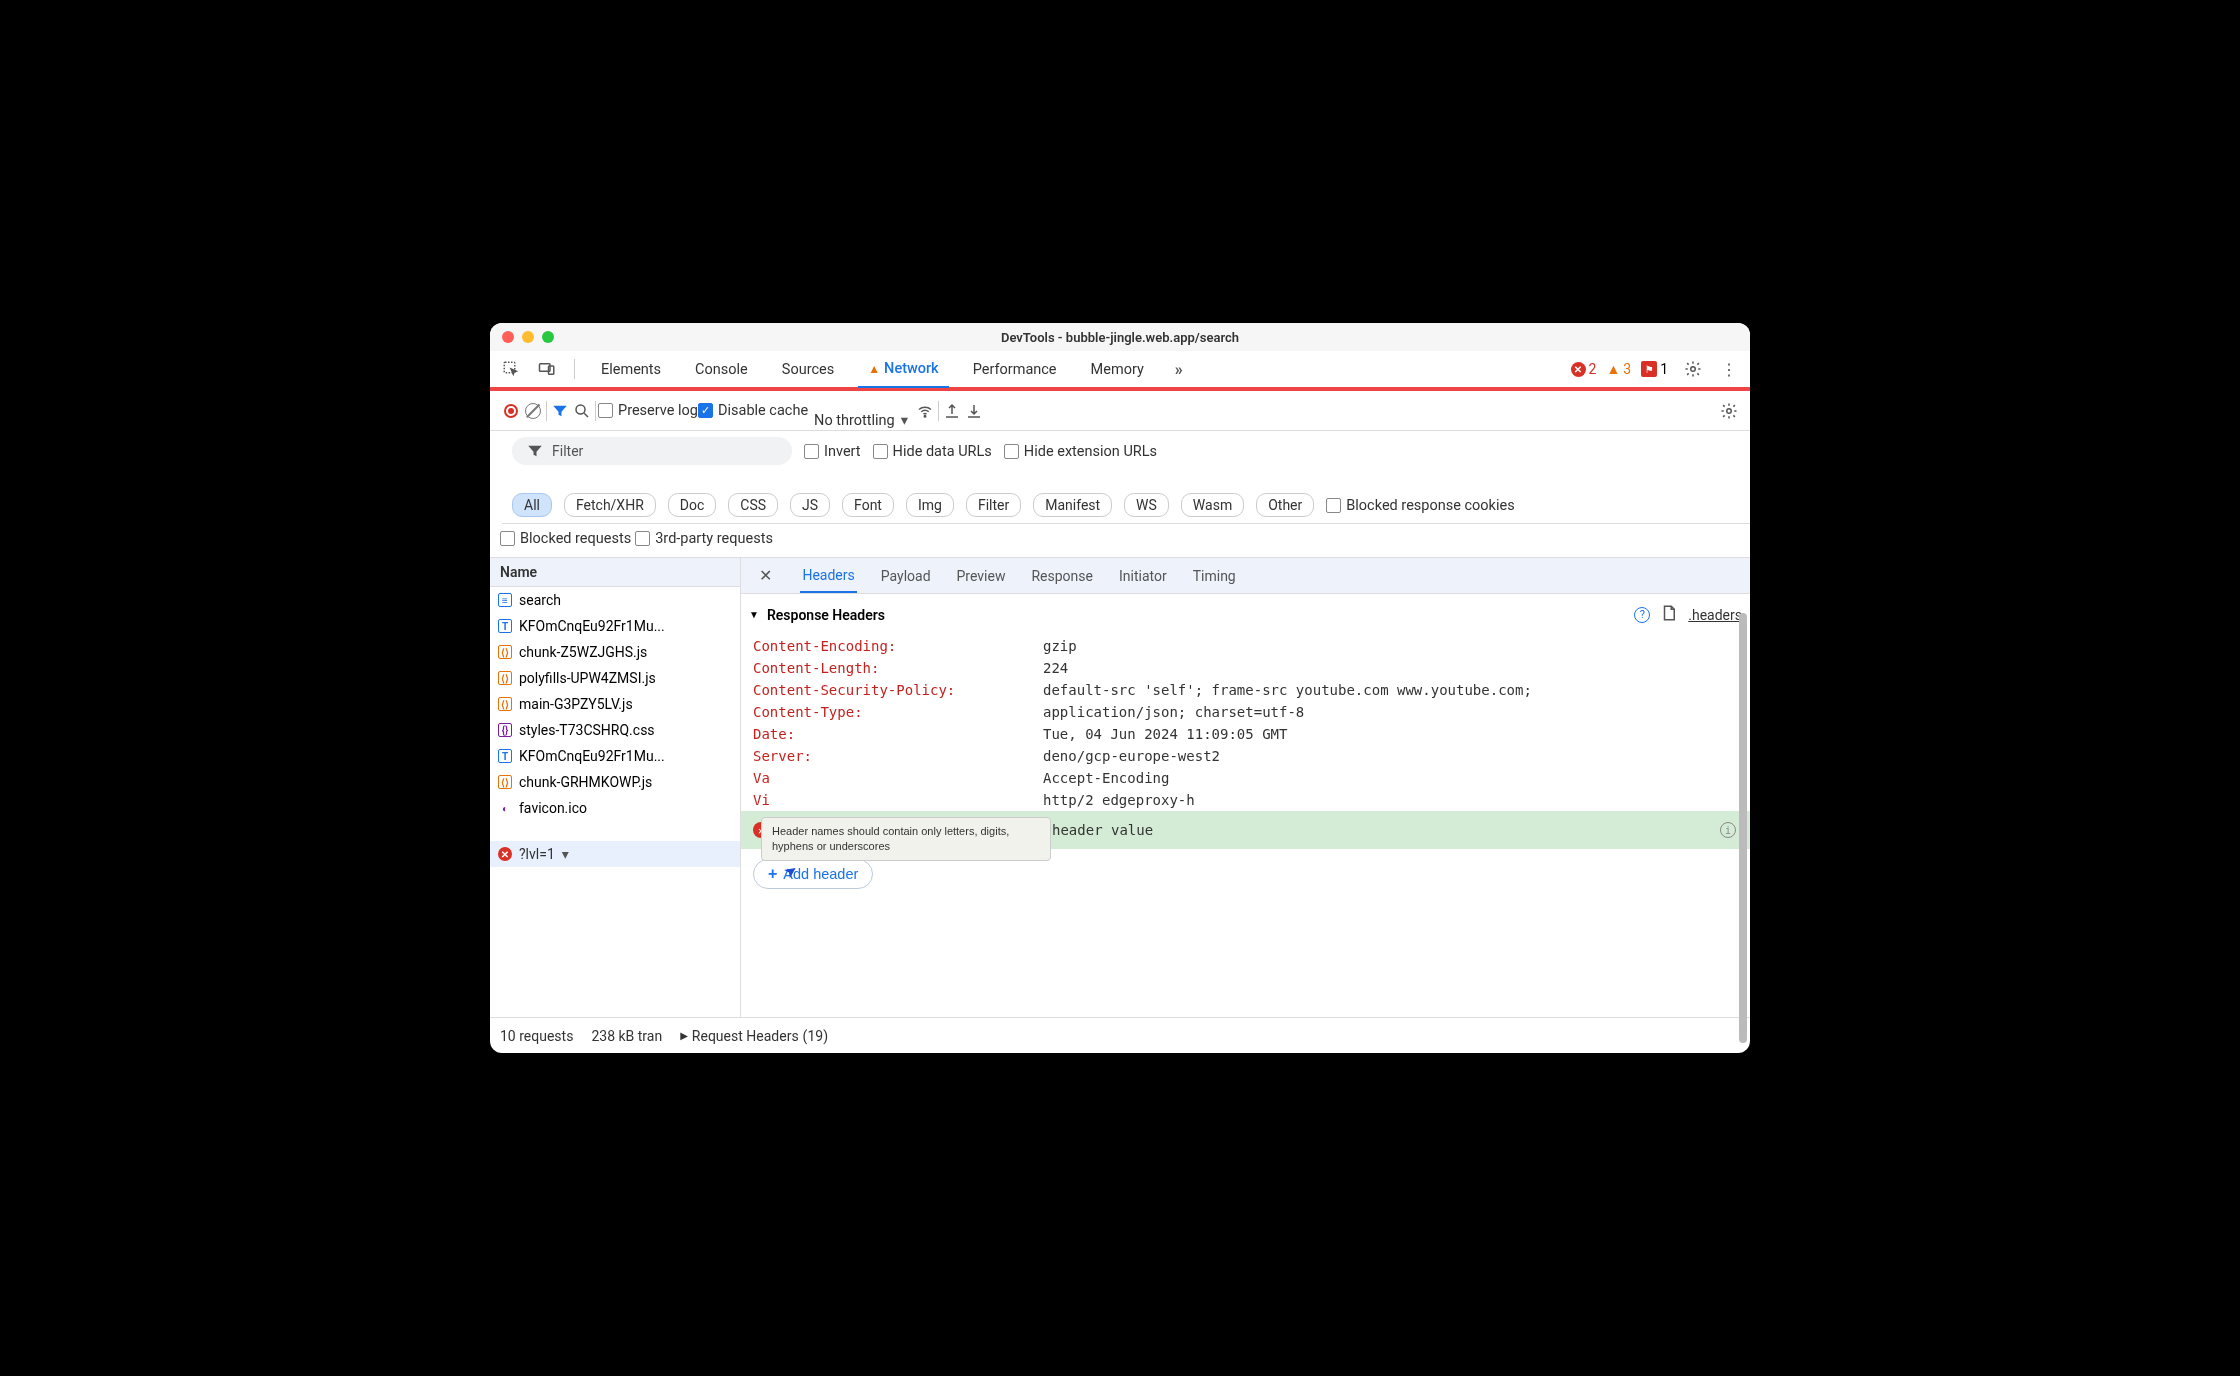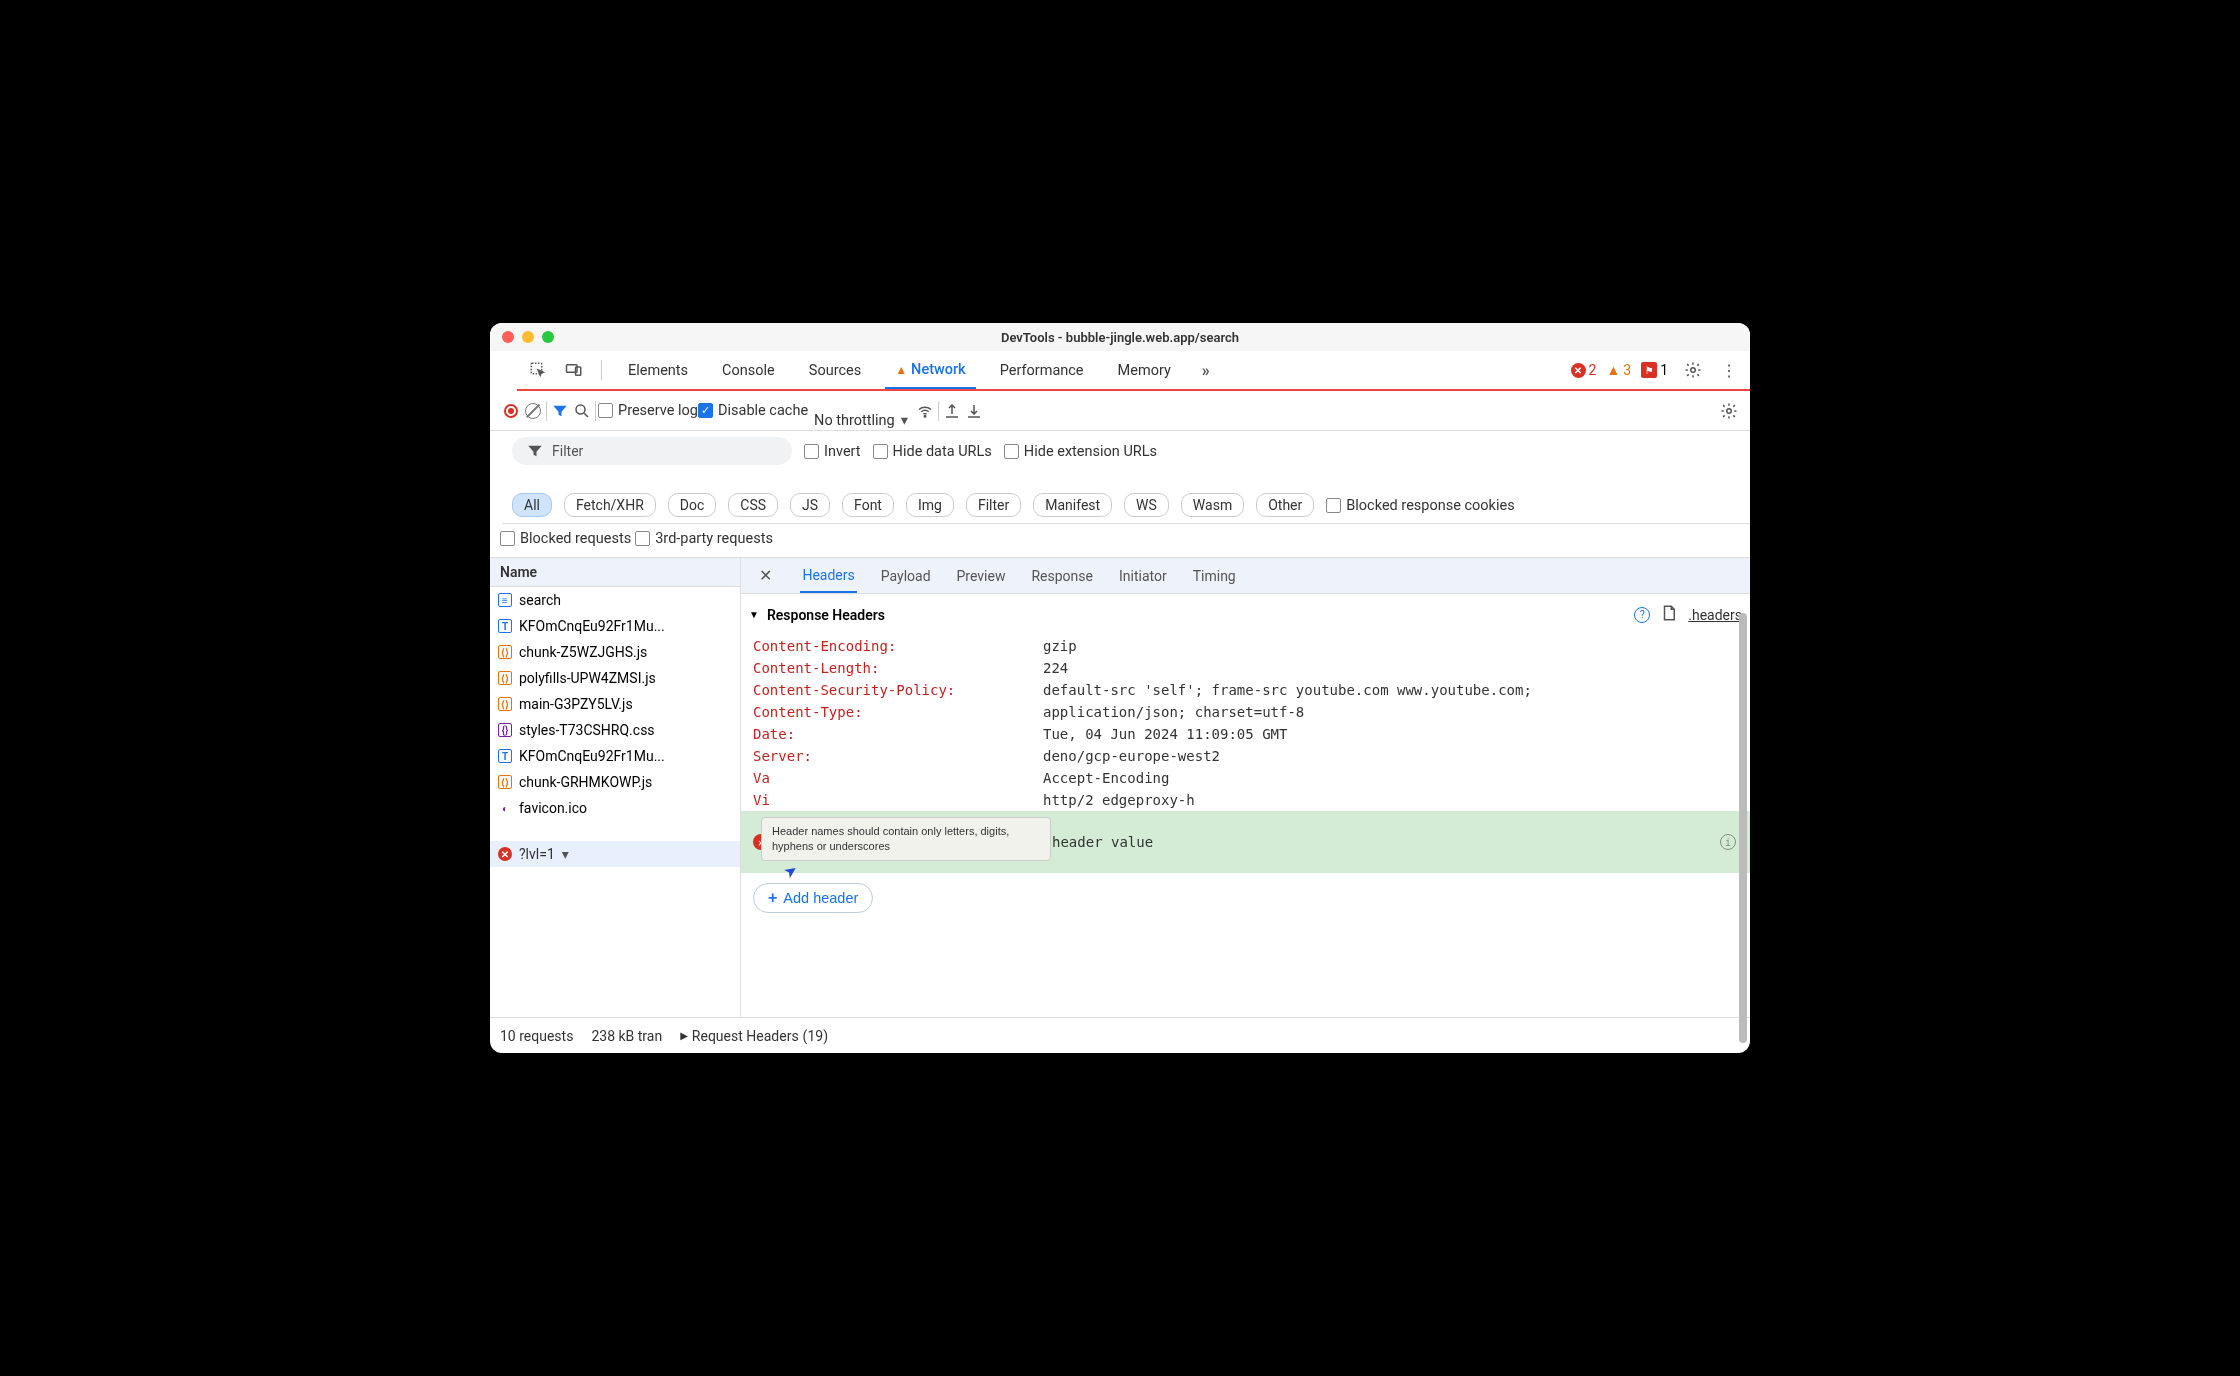--- a/index.html
+++ b/index.html
@@ -4,21 +4,21 @@
 <style>
 * { margin: 0; padding: 0; box-sizing: border-box; }
 body { background: #000; font-family: -apple-system, BlinkMacSystemFont, "Segoe UI", Roboto, sans-serif; display: flex; align-items: center; justify-content: center; width: 2240px; height: 1376px; }
 .window { width: 1260px; height: 730px; background: #fff; border-radius: 12px; overflow: hidden; box-shadow: 0 20px 60px rgba(0,0,0,0.5); position: relative; display: flex; flex-direction: column; }
 .titlebar { height: 28px; display: flex; align-items: center; padding: 0 12px; background: #f6f6f6; position: relative; }
 .traffic { display: flex; gap: 8px; }
 .traffic span { width: 12px; height: 12px; border-radius: 50%; }
 .tred { background: #ff5f57; } .tyel { background: #febc2e; } .tgrn { background: #28c840; }
 .title { position: absolute; left: 0; right: 0; text-align: center; font-size: 13px; color: #333; font-weight: 600; }
 
-.tabsbar { height: 40px; border-bottom: 2px solid #ef4444; display: flex; align-items: center; padding: 0 10px; gap: 14px; background: #fff; margin-left: 27px; }
+.tabsbar { height: 40px; border-bottom: 4px solid #ef4444; display: flex; align-items: center; padding: 0 10px; gap: 14px; background: #fff; }
 .icon-btn { width: 22px; height: 22px; display: flex; align-items: center; justify-content: center; cursor: pointer; color: #555; }
 .tab { font-size: 14.5px; color: #333; padding: 9px 10px; cursor: pointer; white-space: nowrap; }
 .tab.active { color: #1a73e8; border-bottom: 2.5px solid #1a73e8; font-weight: 500; }
 .tab.net.active::before { content:'▲'; color:#e8710a; margin-right:4px; font-size:12px; }
 .spacer { flex: 1; }
 .badge-cluster { display: flex; gap: 10px; align-items: center; font-size: 14px; }
 .berror { color:#d93025; display:flex; align-items:center; gap:3px;} .bwarn{color:#e8710a;display:flex;align-items:center;gap:3px;} .biss{color:#fff;background:#d93025;width:16px;height:16px;font-size:10px;display:inline-flex;align-items:center;justify-content:center;border-radius:2px;}
 .circ { width:15px;height:15px;border-radius:50%;display:inline-flex;align-items:center;justify-content:center;font-size:10px;font-weight:bold;color:#fff; }
 
 .toolbar2 { height: 40px; border-bottom: 1px solid #ddd; display: flex; align-items: center; padding: 0 10px; gap: 0; }
@@ -61,21 +61,21 @@
 .close-x{font-size:16px;color:#555;cursor:pointer;padding:0 6px;}
 .section-hdr{padding:10px 8px;font-size:14px;font-weight:600;display:flex;align-items:center;gap:8px;}
 .section-hdr .tri{font-size:10px;}
 .hdr-link{margin-left:auto;display:flex;align-items:center;gap:10px;font-weight:400;}
 .hlink{text-decoration:underline;color:#333;font-size:14px;cursor:pointer;}
 .qicon{width:16px;height:16px;border:1.5px solid #1a73e8;border-radius:50%;color:#1a73e8;font-size:11px;display:flex;align-items:center;justify-content:center;}
 .headers-body{padding:0 12px 8px;font-family:ui-monospace,Menlo,monospace;font-size:14px;position:relative;}
 .hrow{display:flex;padding:3px 0;}
 .hname{color:#c5221f;width:290px;flex-shrink:0;}
 .hval{color:#333;}
-.custom-row{background:#d4ecd5;margin:0 -12px;padding:20px 12px;display:flex;align-items:center;position:relative;}
+.custom-row{background:#d4ecd5;margin:0 -12px;padding:8px 12px;display:flex;align-items:center;position:relative;}
 .del{width:16px;height:16px;background:#d93025;border-radius:50%;color:#fff;font-size:10px;display:flex;align-items:center;justify-content:center;margin-right:10px;cursor:pointer;}
 .hname-edit{color:#c5221f;}
 .bad{display:inline-block;border:3px solid #1e4bd1;border-radius:8px;padding:0 2px;color:#c5221f;}
 .info-i{position:absolute;right:14px;width:16px;height:16px;border:1.5px solid #888;border-radius:50%;color:#888;font-size:10px;display:flex;align-items:center;justify-content:center;}
 .tooltip{position:absolute;background:#f2f2ed;border:1px solid #ccc;border-radius:4px;padding:6px 10px;font-size:11px;font-family:-apple-system,sans-serif;color:#333;top:182px;left:20px;width:290px;line-height:1.35;z-index:10;}
 .cursor-arrow{position:absolute;top:224px;left:44px;z-index:11;font-size:22px;color:#1e4bd1;transform:rotate(-35deg);}
 .add-hdr{border:1px solid #bcd;border-radius:16px;padding:5px 14px;color:#1a73e8;font-size:14.5px;font-family:-apple-system,sans-serif;display:inline-flex;align-items:center;gap:6px;margin:10px 0 8px;cursor:pointer;}
 
 .footer{height:36px;border-top:1px solid #ddd;display:flex;align-items:center;padding:0 10px;font-size:14px;color:#333;gap:18px;}
 .footer .req-hdr{display:flex;align-items:center;gap:4px;}

